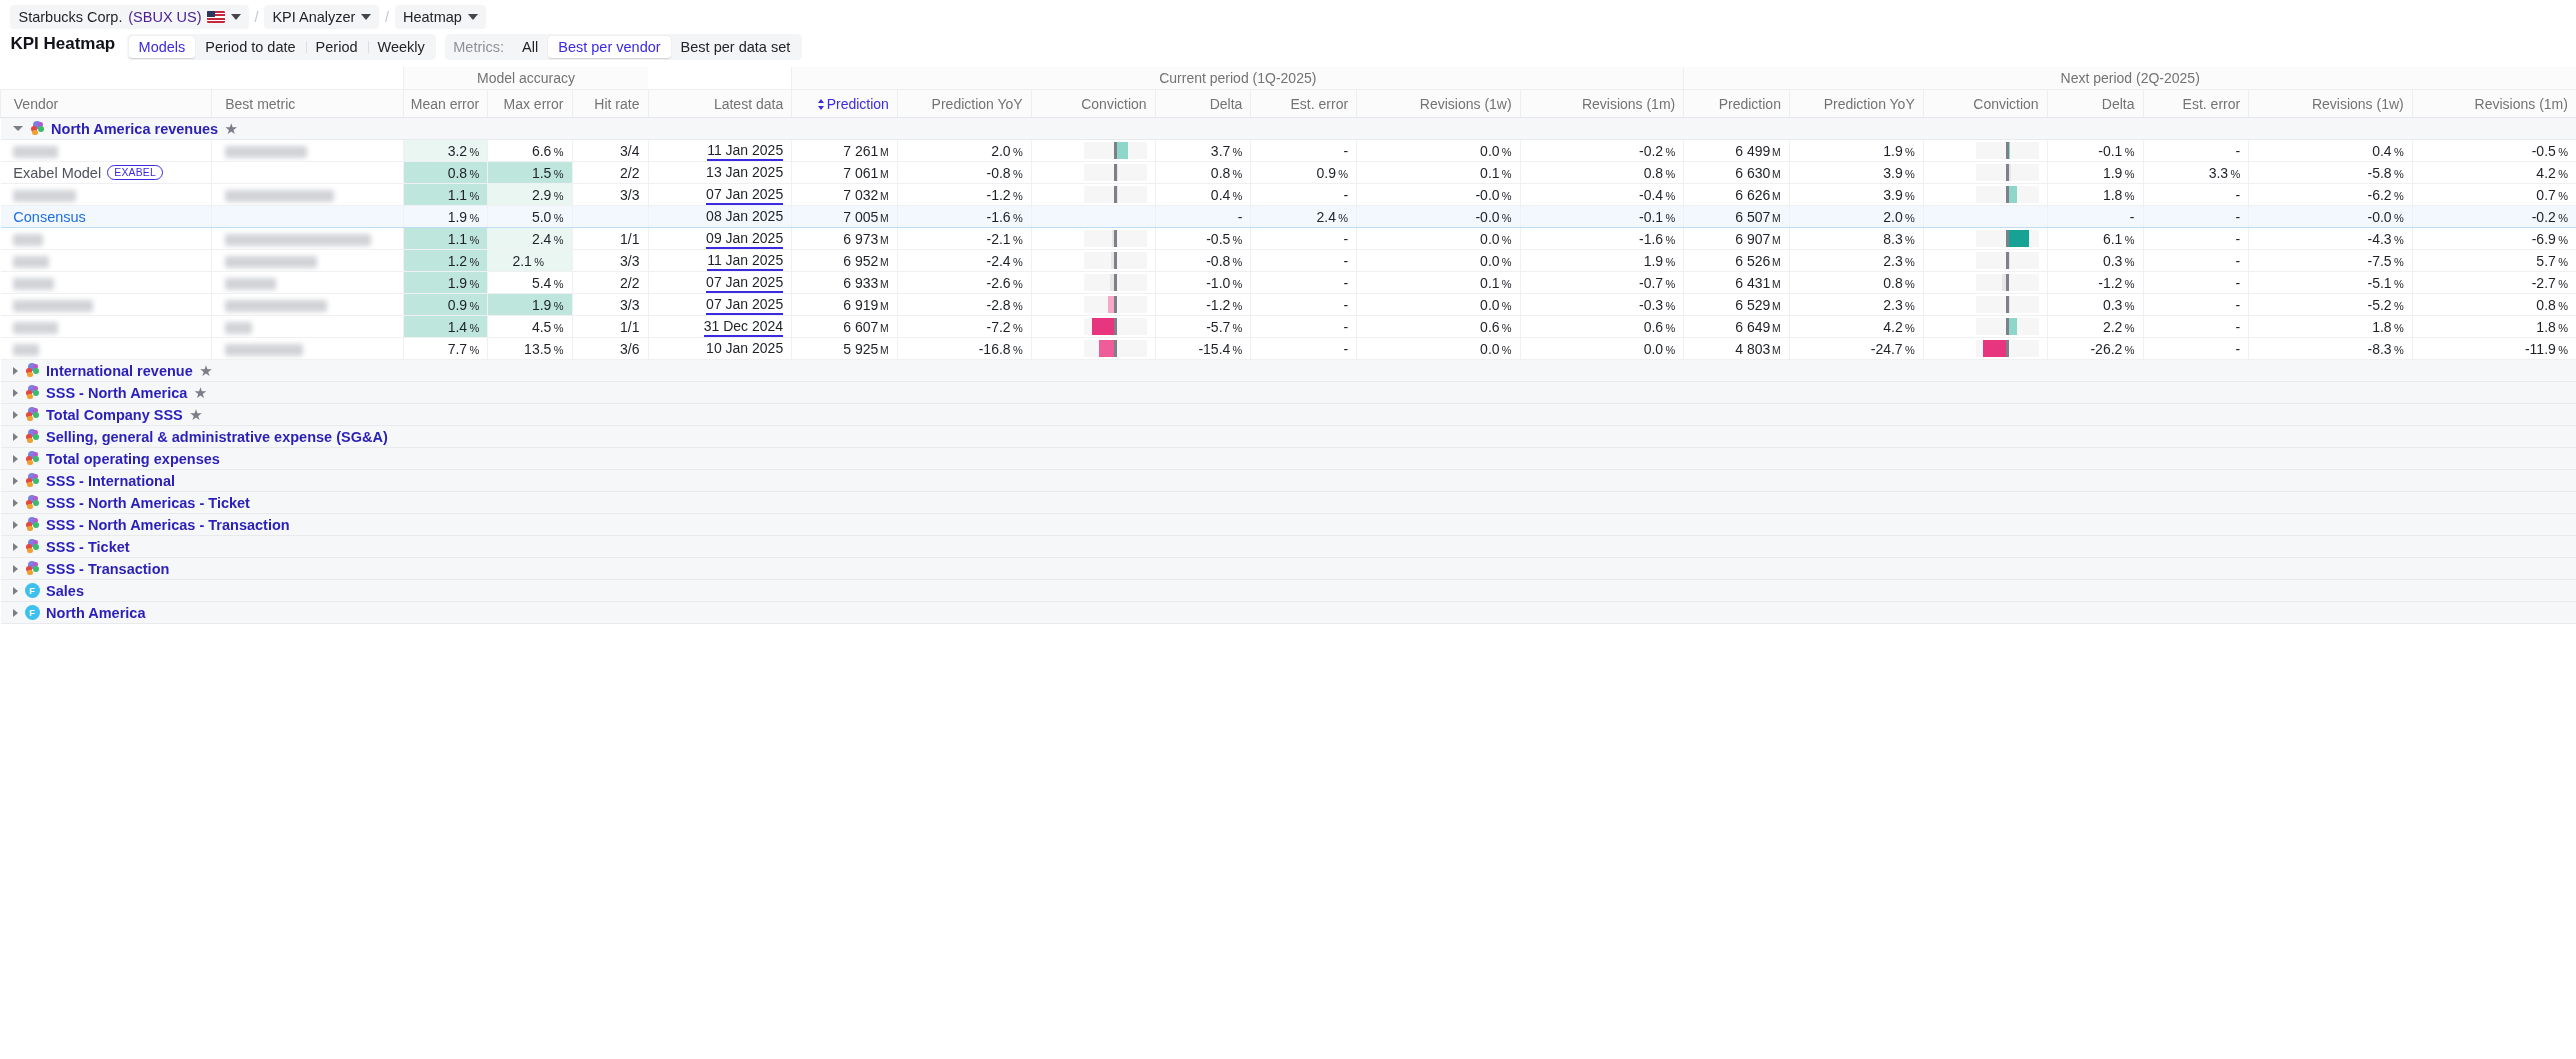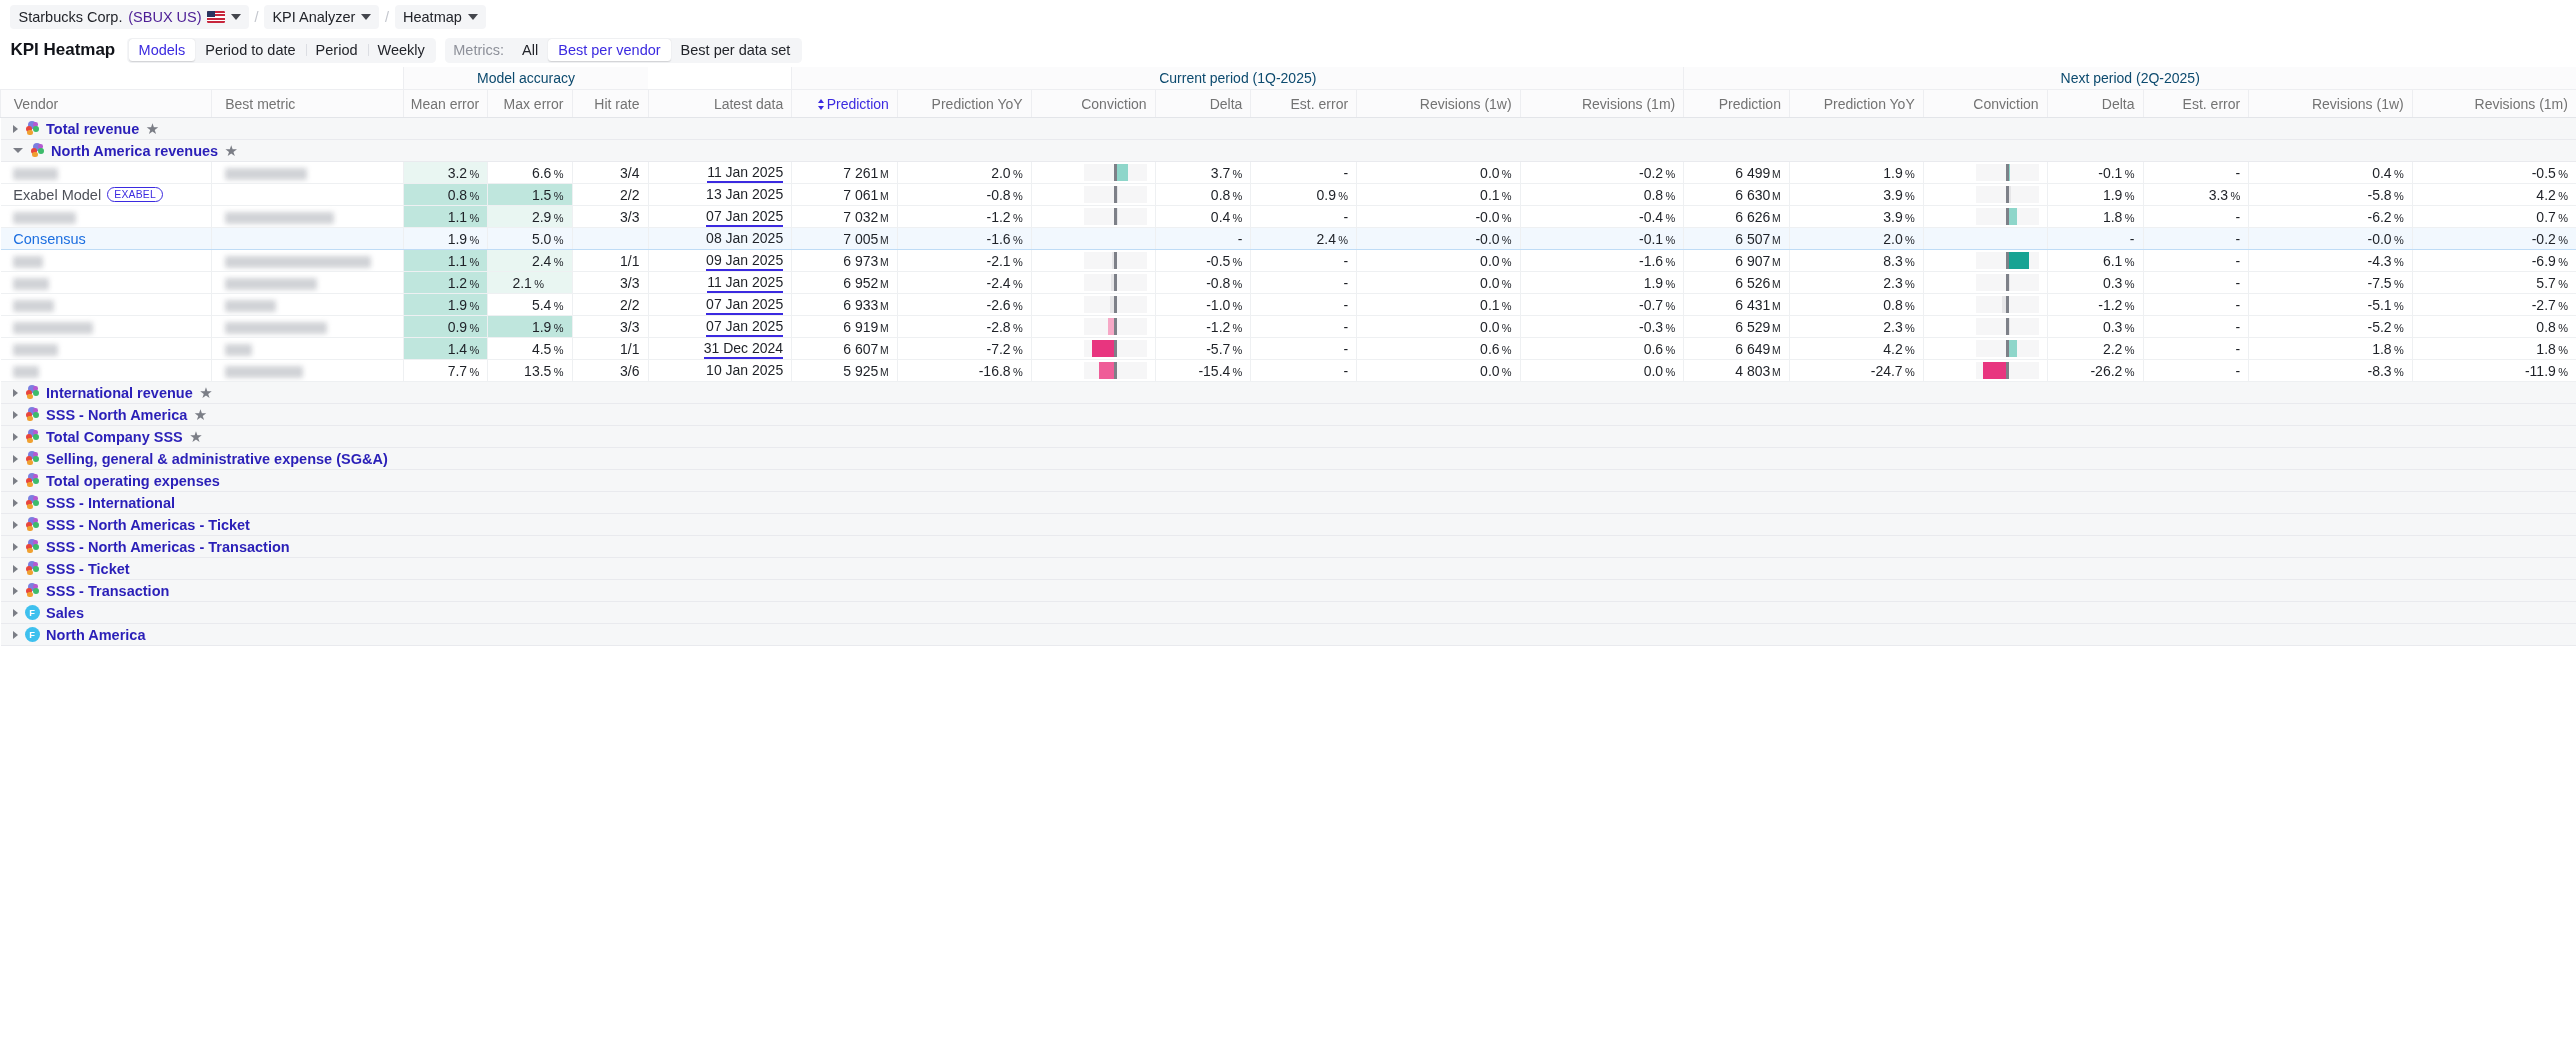--- a/index.html
+++ b/index.html
@@ -50,21 +50,21 @@
   }
   .flag .canton {
     position: absolute; left: 0; top: 0;
     width: 8.1px; height: 6.4px;
     background: #2a3560;
   }
 
   
   .toolbar {
     height: 32.5px;
-    display: flex; align-items: center;
+    display: flex; align-items: flex-start;
     padding: 0 10.4px;
     gap: 8.1px;
   }
   .page-title {
     font-size: 17px; font-weight: 700; color: #111319;
     white-space: nowrap; margin-right: 3.5px;
   }
   .seg {
     display: flex; align-items: stretch;
     background: #f4f5f7;
@@ -110,21 +110,21 @@
     vertical-align: middle;
     overflow: hidden;
     white-space: nowrap;
   }
 
   thead tr.grp th {
     height: 23px;
     background: #fbfbfc;
     font-weight: 400;
     font-size: 14px;
-    color: #0c4a6e;
+    color: #737373;
     text-align: center;
     border-bottom: 0.6px solid #edeef1;
     border-left: 0.6px solid #edeef1;
   }
   thead tr.grp th.blank { border-left: none; background: #ffffff; }
 
   thead tr.cols th {
     height: 28px;
     background: #fbfbfc;
     font-weight: 400;
@@ -357,36 +357,20 @@
         <th class="">Delta</th>
         <th class="">Est. error</th>
         <th class="">Revisions (1w)</th>
         <th class="">Revisions (1m)</th>
       </tr>
   </thead>
   <tbody id="tbody">
       <tr class="group">
       <td colspan="20">
         <div class="gwrap">
-          <span class="twisty"></span>
-          <span class="icon-cluster">
-              <span class="ic-a"></span>
-              <span class="ic-e"></span>
-              <span class="ic-b"></span>
-              <span class="ic-c"></span>
-              <span class="ic-d"></span>
-            </span>
-          <span class="gname">Total revenue</span>
-          <span class="star">★</span>
-        </div>
-      </td>
-      </tr>
-      <tr class="group">
-      <td colspan="20">
-        <div class="gwrap">
           <span class="twisty open"></span>
           <span class="icon-cluster">
               <span class="ic-a"></span>
               <span class="ic-e"></span>
               <span class="ic-b"></span>
               <span class="ic-c"></span>
               <span class="ic-d"></span>
             </span>
           <span class="gname">North America revenues</span>
           <span class="star">★</span>

